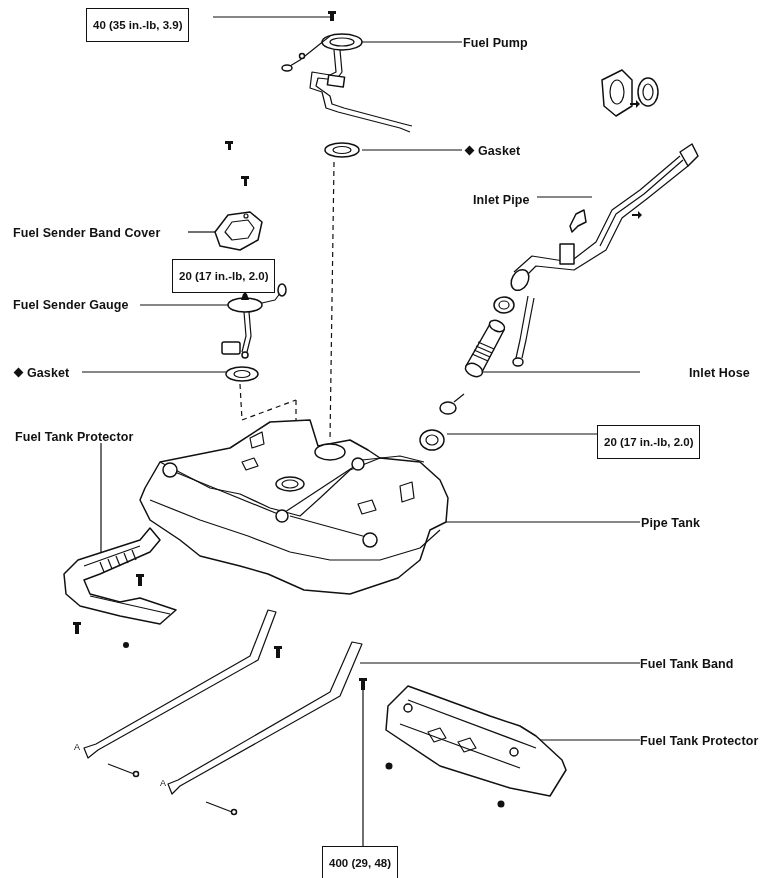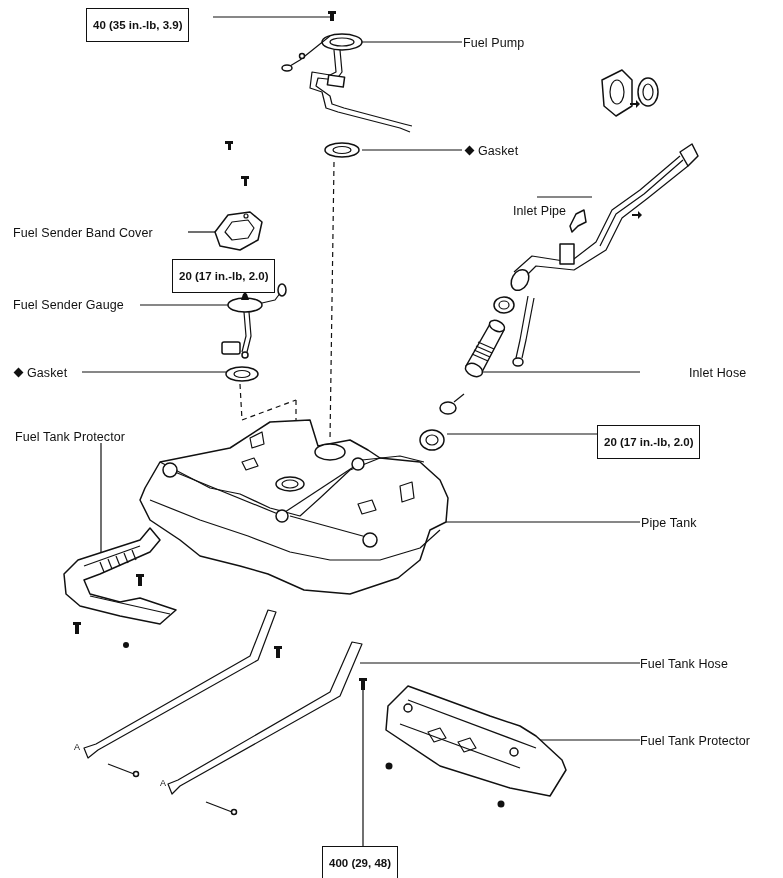--- a/index.html
+++ b/index.html
@@ -1,19 +1,19 @@
 <!DOCTYPE html>
 <html><head>
 <meta charset="utf-8">
 <style>
   html, body { margin: 0; padding: 0; background: #ffffff; }
   body { width: 783px; height: 878px; position: relative; overflow: hidden;
          font-family: "Liberation Sans", sans-serif; color: #111; }
   #art { position: absolute; left: 0; top: 0; }
-  .lbl { position: absolute; font-size: 12.5px; font-weight: normal; white-space: nowrap;
+  .lbl { position: absolute; font-size: 12.5px; font-weight: bold; white-space: nowrap;
          color: #111; line-height: 14px; letter-spacing: 0.1px; }
   .box { position: absolute; border: 1.6px solid #111; font-size: 11.5px; font-weight: bold;
          padding: 9px 6px; background: #fff; white-space: nowrap; line-height: 14px; }
   .dia { display: inline-block; width: 7px; height: 7px; background: #111; transform: rotate(45deg);
          margin-right: 5px; position: relative; top: -1px; }
   svg .ln { stroke: #111; stroke-width: 1.2; fill: none; }
   svg .pt { stroke: #111; stroke-width: 1.5; fill: #fff; stroke-linejoin: round; }
   svg .pt2 { stroke: #111; stroke-width: 1.2; fill: none; stroke-linejoin: round; }
   svg .dash { stroke: #111; stroke-width: 1.2; fill: none; stroke-dasharray: 5 4; }
   svg .blk { fill: #111; stroke: none; }
@@ -215,23 +215,23 @@
 
 <div class="box" style="left:86px; top:8px;">40 (35 in.-lb, 3.9)</div>
 <div class="box" style="left:172px; top:259px;">20 (17 in.-lb, 2.0)</div>
 <div class="box" style="left:597px; top:425px;">20 (17 in.-lb, 2.0)</div>
 <div class="box" style="left:322px; top:846px;">400 (29, 48)</div>
 
 <div class="lbl" style="left:463px; top:36px;">Fuel Pump</div>
 <div class="lbl" style="left:466px; top:144px;">
   <span class="dia"></span><span>Gasket</span>
 </div>
-<div class="lbl" style="left:473px; top:204px;margin-left:40px;">Inlet Pipe</div>
+<div class="lbl" style="left:473px; top:193px;">Inlet Pipe</div>
 <div class="lbl" style="left:13px; top:226px;">Fuel Sender Band Cover</div>
 <div class="lbl" style="left:13px; top:298px;">Fuel Sender Gauge</div>
 <div class="lbl" style="left:15px; top:366px;">
   <span class="dia"></span><span>Gasket</span>
 </div>
 <div class="lbl" style="left:641px; top:366px;margin-left:48px;">Inlet Hose</div>
 <div class="lbl" style="left:15px; top:430px;">Fuel Tank Protector</div>
 <div class="lbl" style="left:641px; top:516px;">Pipe Tank</div>
-<div class="lbl" style="left:640px; top:657px;">Fuel Tank Hose</div>
+<div class="lbl" style="left:640px; top:657px;">Fuel Tank Band</div>
 <div class="lbl" style="left:640px; top:734px;">Fuel Tank Protector</div>
 
 </body></html>

